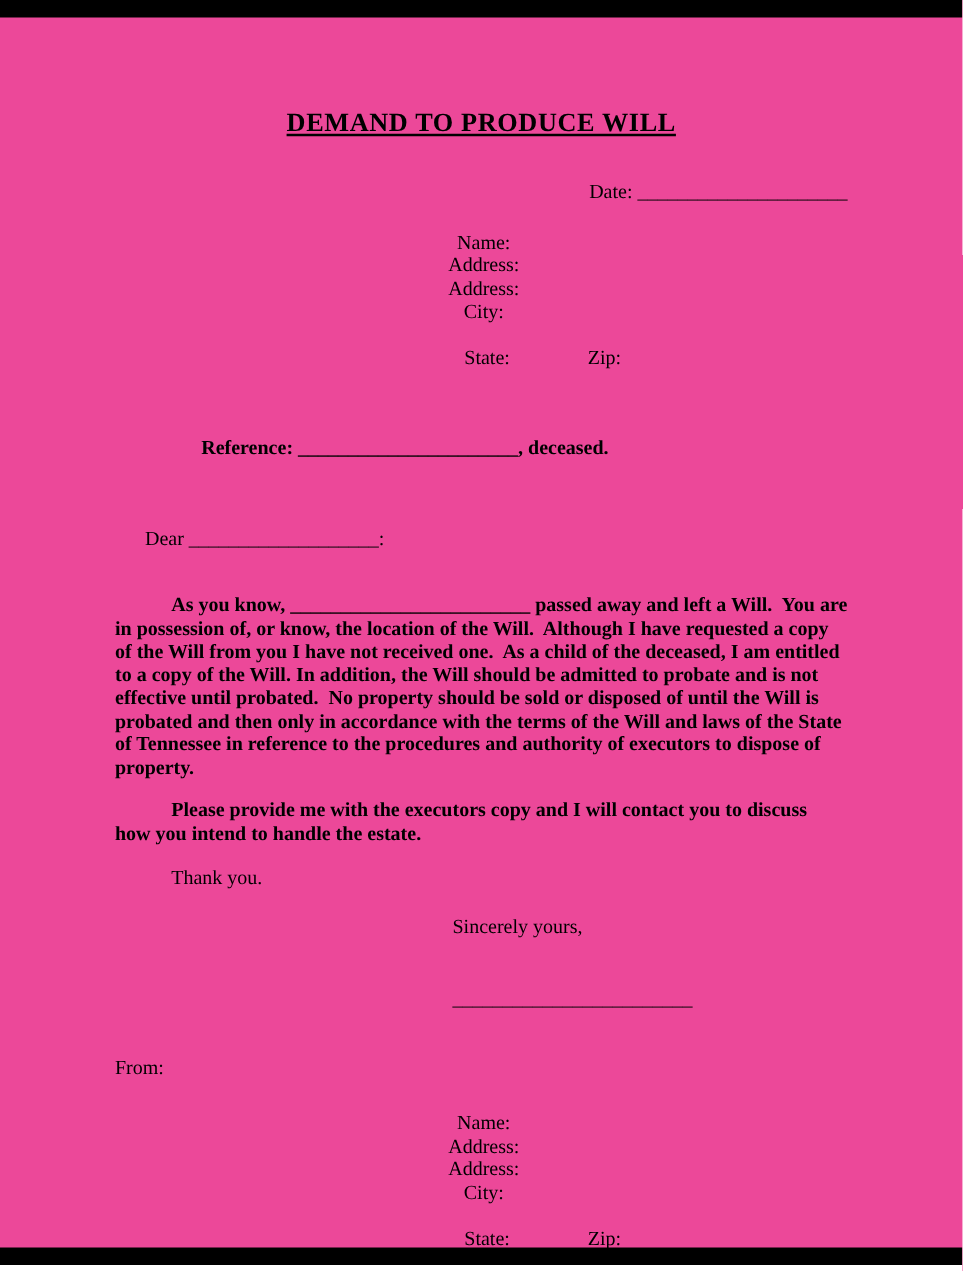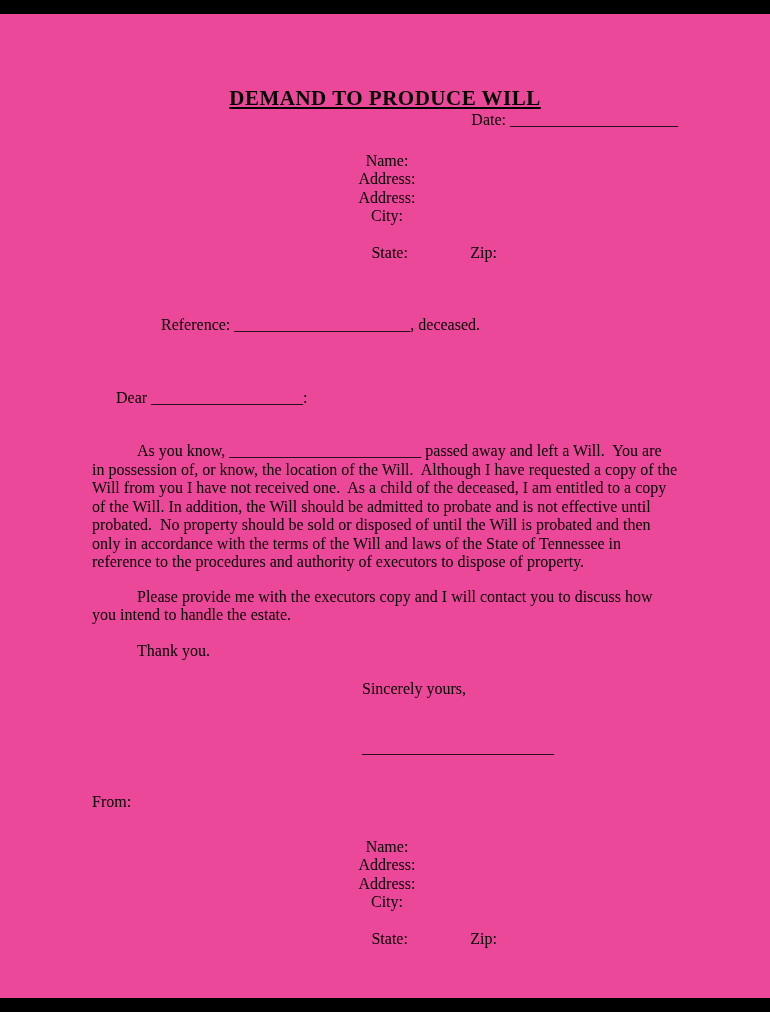--- a/index.html
+++ b/index.html
@@ -34,43 +34,46 @@
   .title {
     margin-top: 72px;
     text-align: center;
     font-size: 21px;
     font-weight: bold;
     text-decoration: underline;
     line-height: 25px;
     letter-spacing: 0.5px;
   }
   .date-line {
+    margin-top: 34px;
     text-align: right;
   }
   .addr-block {
     margin-top: 22px;
     padding-left: 4px;
     text-align: center;
   }
   .addr-block .row { white-space: pre-wrap; }
   .state-label { display: inline-block; width: 161px; }
   .reference-line {
     margin-top: 16px;
     padding-left: 45px;
     white-space: pre-wrap;
+    font-weight: bold;
   }
   .salutation {
     margin-top: 18px;
     white-space: pre-wrap;
   }
   .body-para {
     margin-top: 16px;
     text-indent: 45px;
     white-space: pre-wrap;
     text-align: left;
+    font-weight: bold;
   }
   .thank-you {
     margin-top: 17px;
     padding-left: 45px;
   }
   .closing {
     margin-top: 20px;
     margin-left: 270px;
   }
   .signature-blank { margin-top: 40px; }

